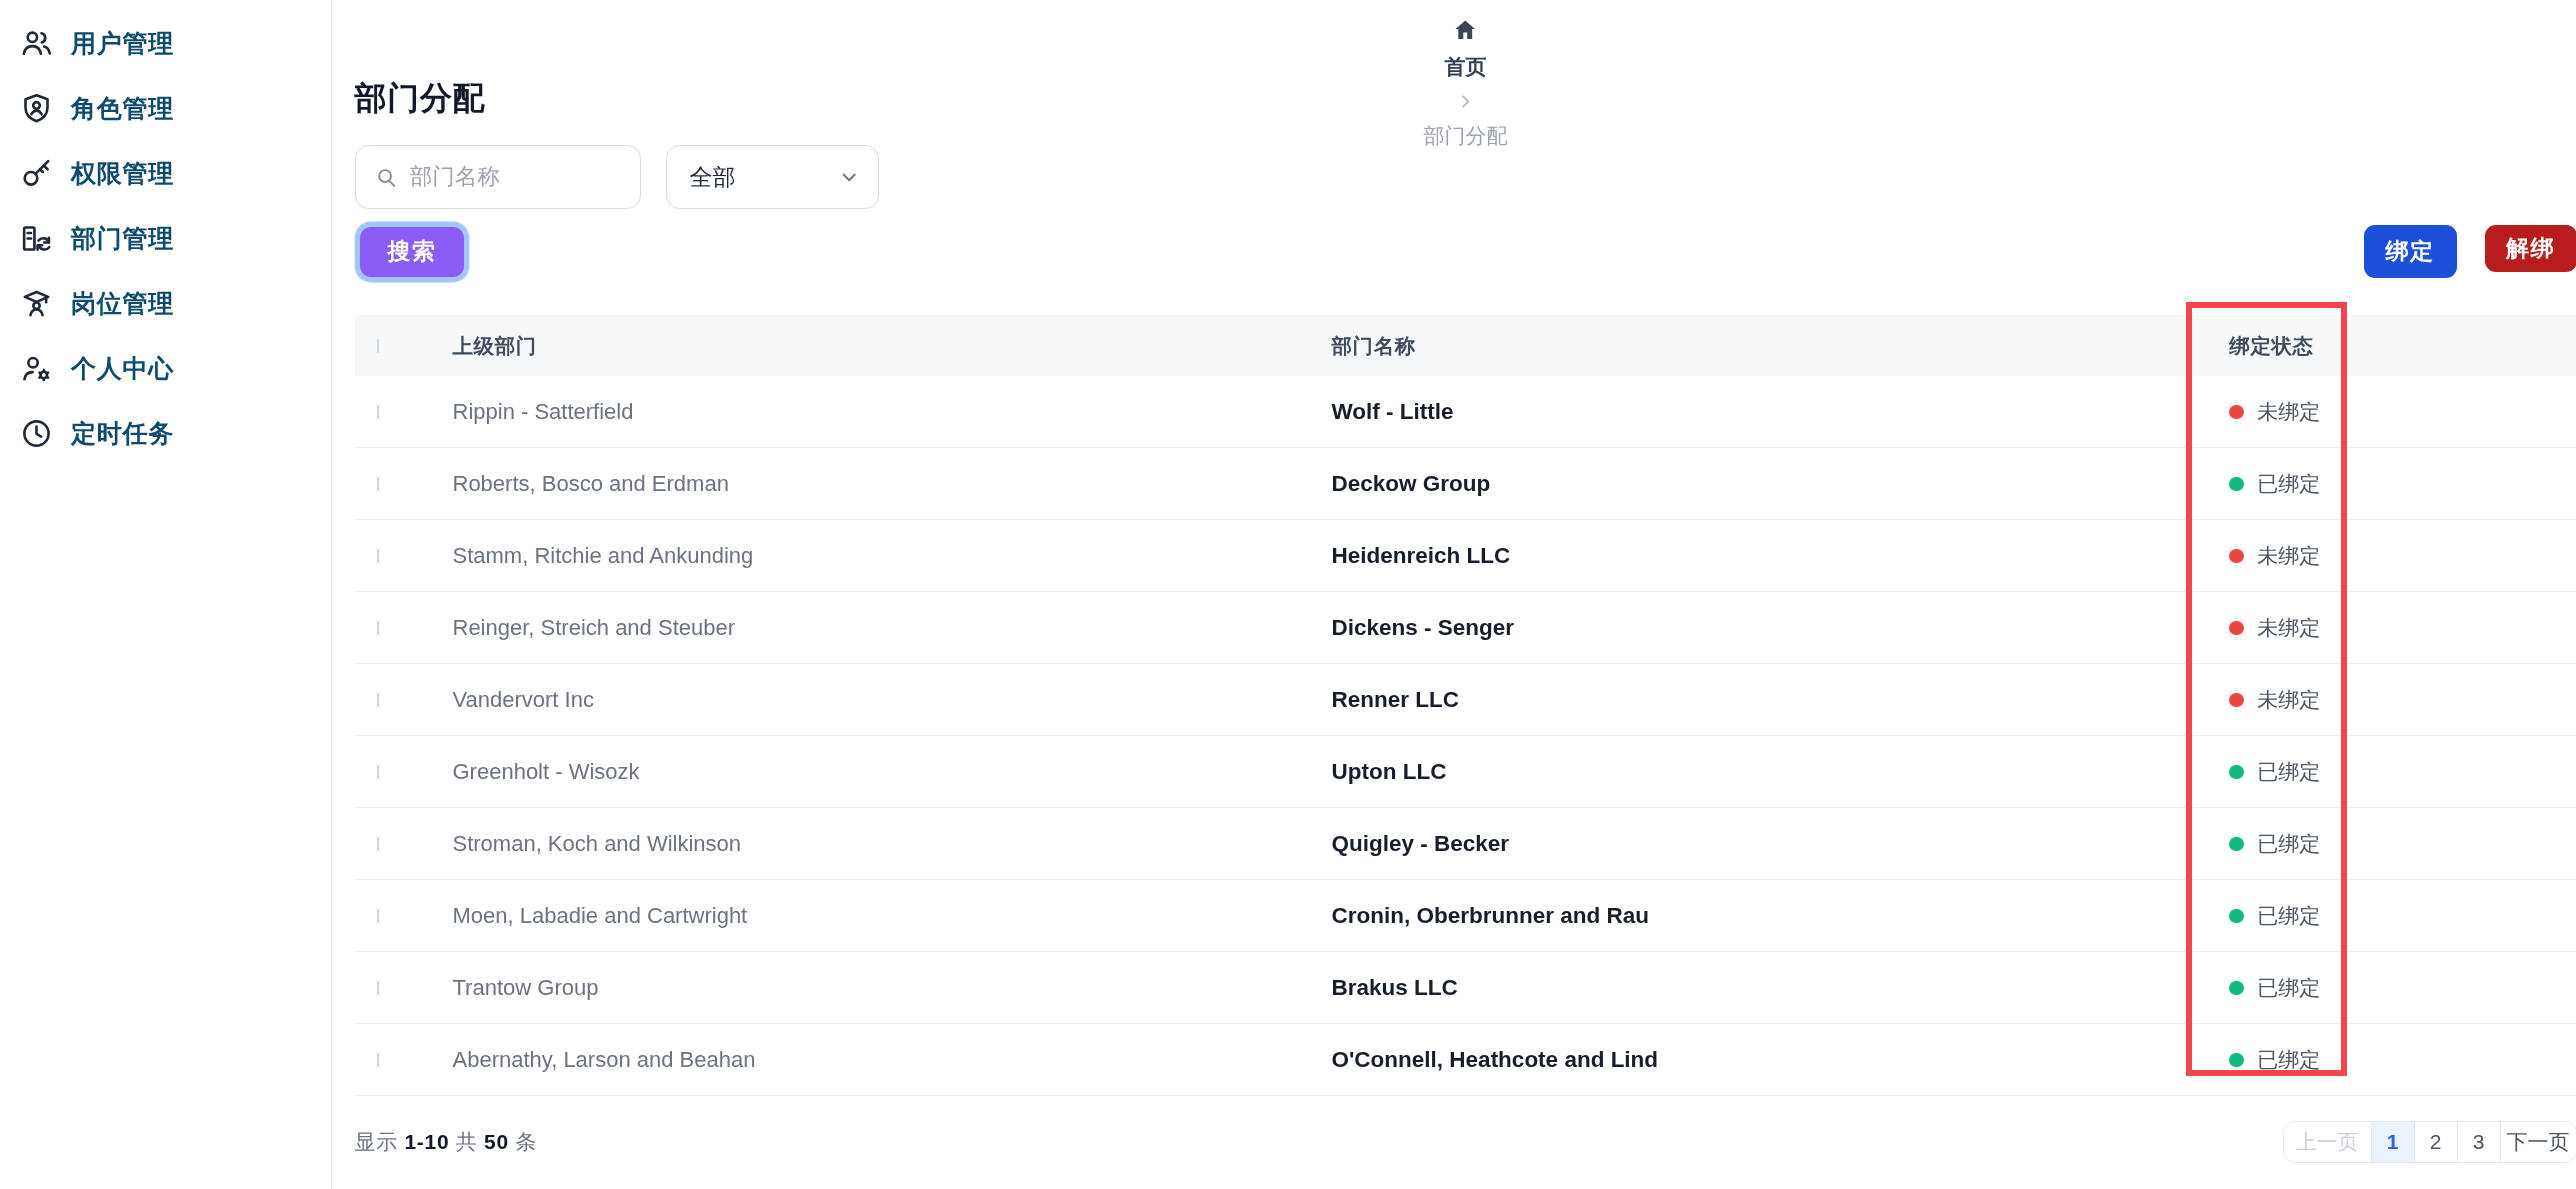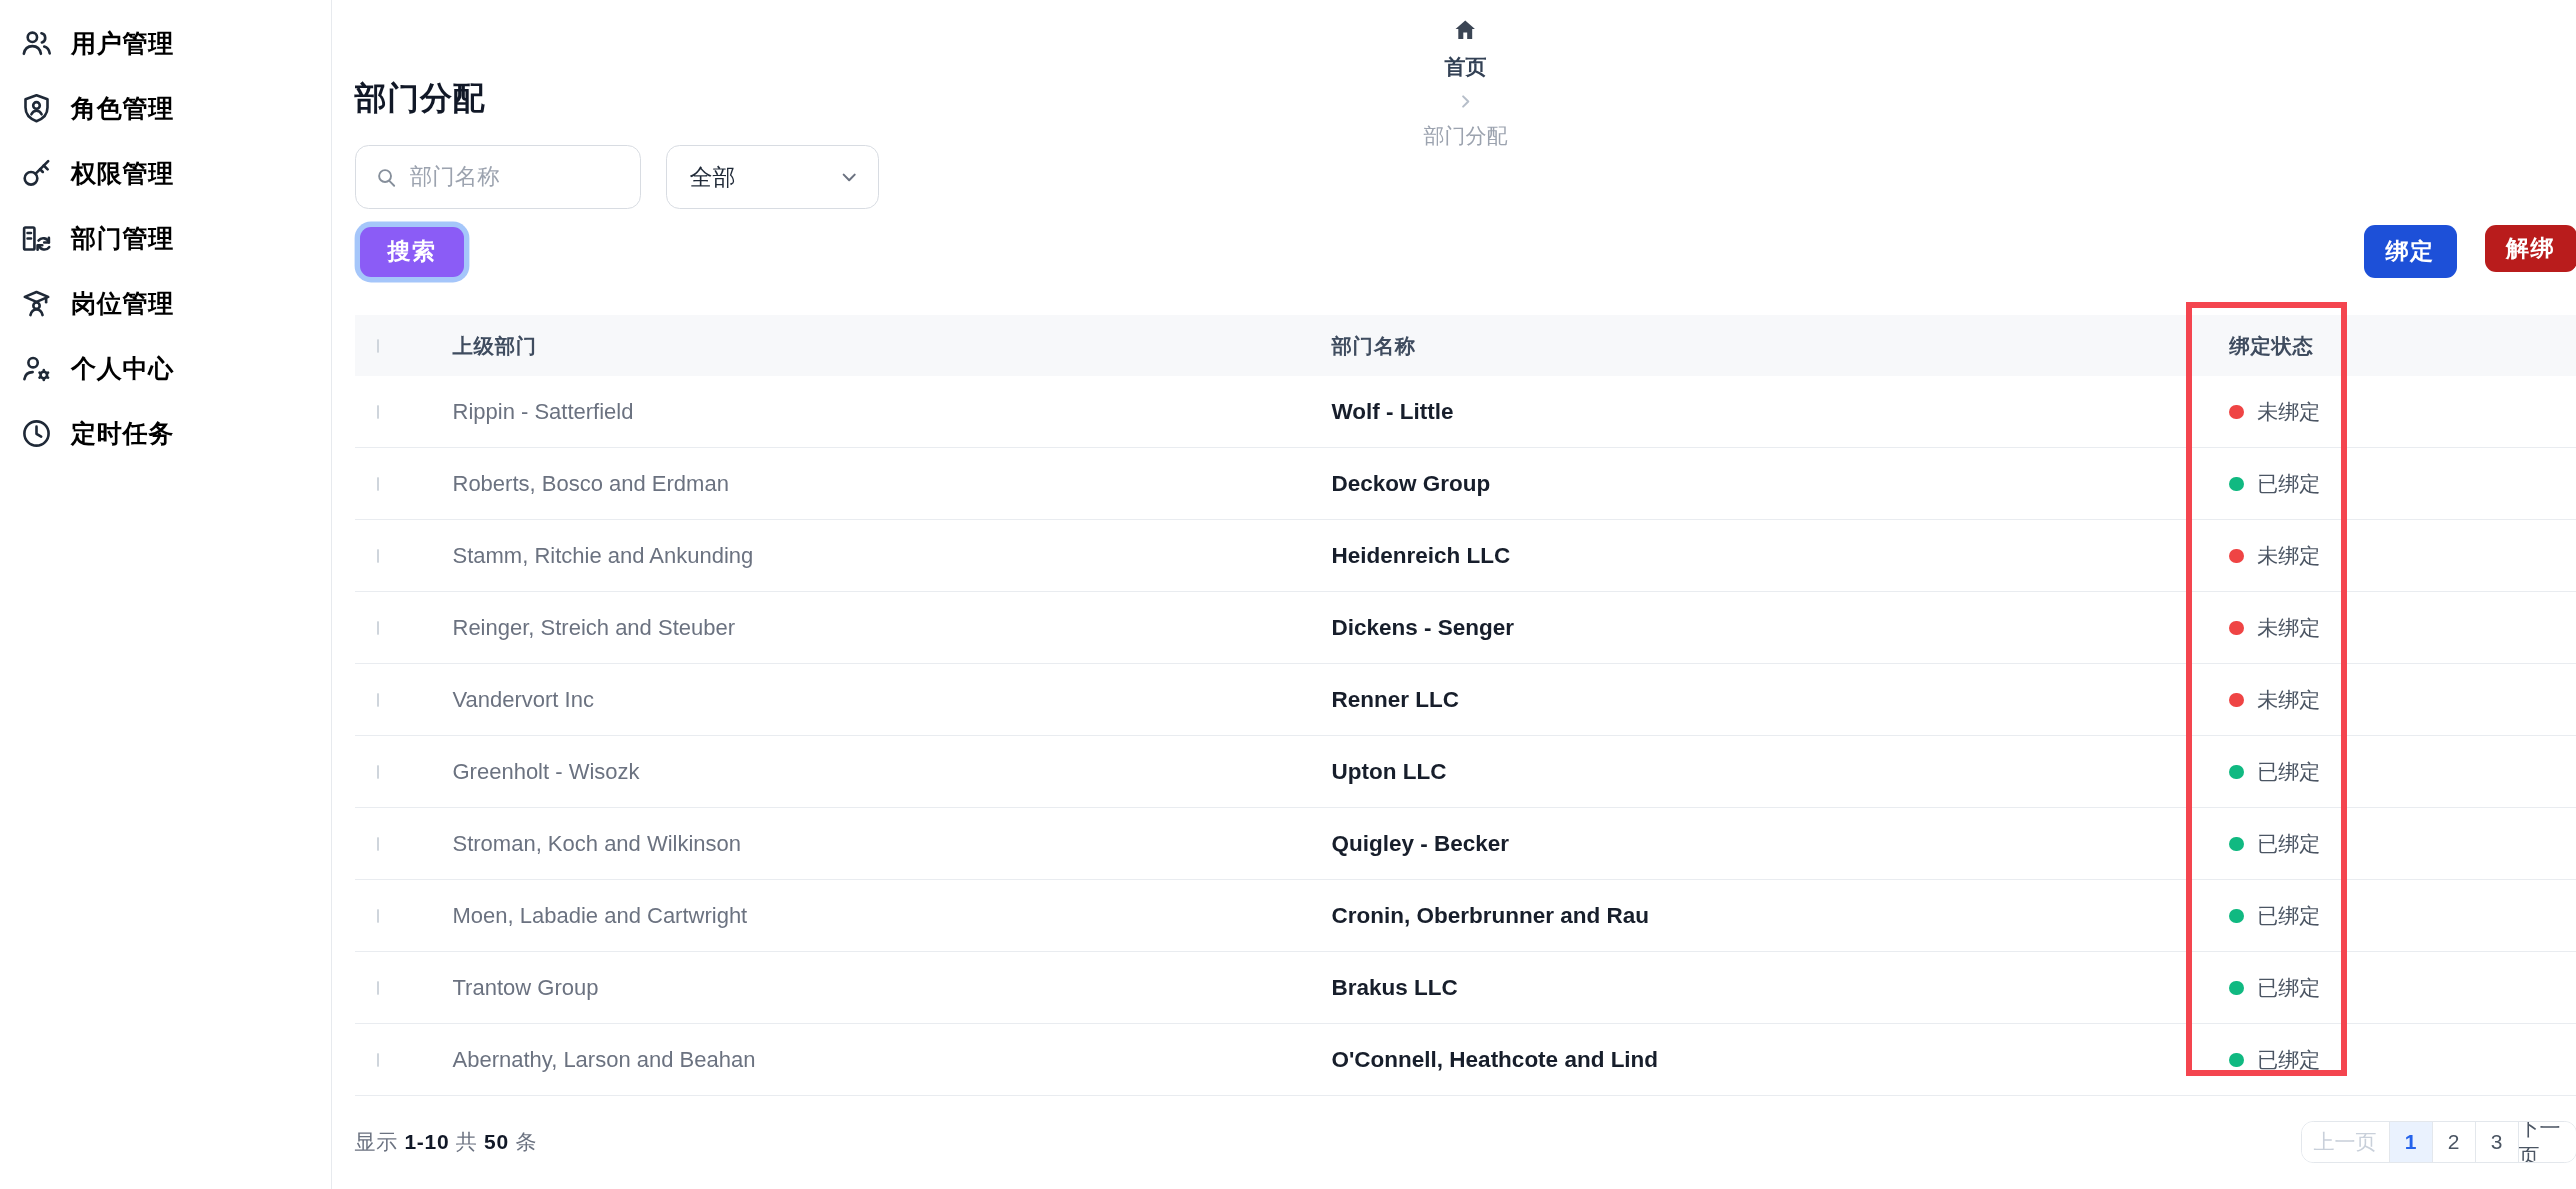--- a/index.html
+++ b/index.html
@@ -6,21 +6,21 @@
   html,body { width:2576px; height:1189px; background:#ffffff; overflow:hidden;
     font-family:"Liberation Sans","DejaVu Sans",sans-serif; }
   .app { position:relative; width:2576px; height:1189px; display:flex; }
 
   
   .sidebar { width:332px; height:100%; background:#ffffff; border-right:0.7px solid #e7eaee; flex:0 0 332px; padding-top:11px; }
   .sidebar ul { list-style:none; }
   .sidebar li { height:65px; display:flex; align-items:center; gap:17.7px; padding-left:20.4px; cursor:pointer; }
   .s-icon { width:33px; height:33px; display:flex; align-items:center; justify-content:center; color:#1f2937; }
   .s-icon svg { width:33px; height:33px; }
-  .s-label { font-size:25px; font-weight:600; color:#000000; letter-spacing:0.7px; }
+  .s-label { font-size:25px; font-weight:600; color:#0c4a6e; letter-spacing:0.7px; }
 
   
   .main { flex:1; position:relative; padding:0 28px 0 22.5px; }
 
   .breadcrumb { display:flex; align-items:center; gap:11px; margin-top:17.7px; height:30px;flex-direction:column; }
   .bc-home svg { width:24.5px; height:24.5px; display:block; }
   .bc-link { font-size:21px; color:#334155; font-weight:600; }
   .bc-sep svg { width:19px; height:19px; display:block; }
   .bc-current { font-size:21px; color:#9ca3af; font-weight:500; }
 
@@ -62,21 +62,21 @@
   
   .pagination-bar { margin-top:24.5px; display:flex; align-items:center; justify-content:space-between; width:2222px; }
   .page-summary { font-size:21px; color:#6b7280; letter-spacing:0.7px; }
   .page-summary b { color:#111827; font-weight:700; }
   .pager { display:flex; border:1.4px solid #e3e7ec; border-radius:12.3px; overflow:hidden; height:42px; background:#fff; }
   .pg-cell { display:flex; align-items:center; justify-content:center; font-size:21px; color:#4b5563; border-left:1.4px solid #e3e7ec; cursor:pointer; background:#fff; }
   .pg-cell:first-child { border-left:none; }
   .pg-prev { width:87px; color:#c9d0da; }
   .pg-num { width:43px; }
   .pg-num.active { background:#eaf2fe; color:#2563eb; font-weight:600; }
-  .pg-next { width:58px; }
+  .pg-next { width:76px; }
 </style>
 </head>
 <body>
 
 <div class="app">
 
   <nav class="sidebar">
     <ul id="sidebar-list">
         <li>
           <span class="s-icon">

